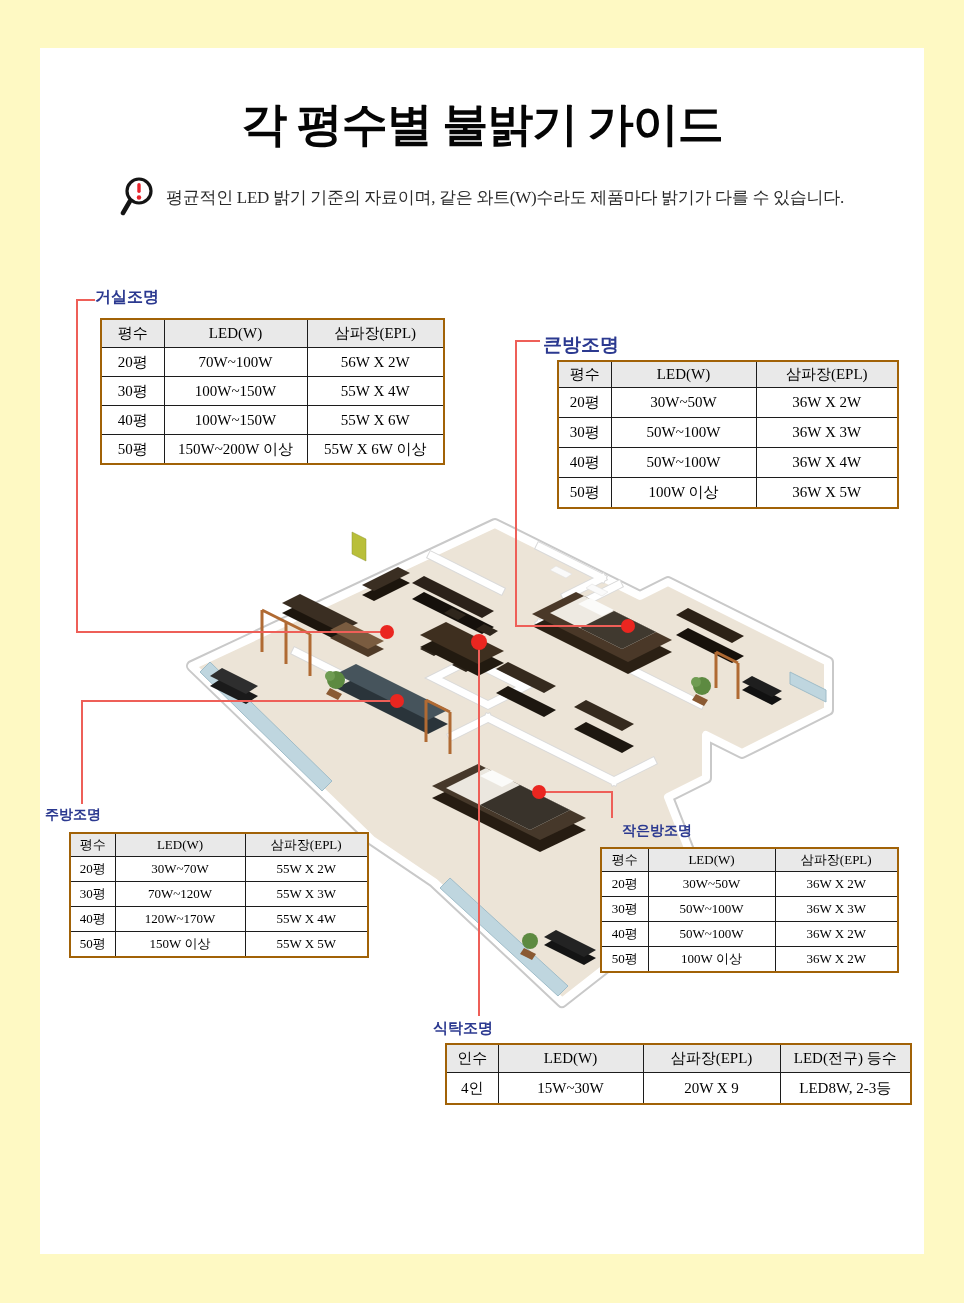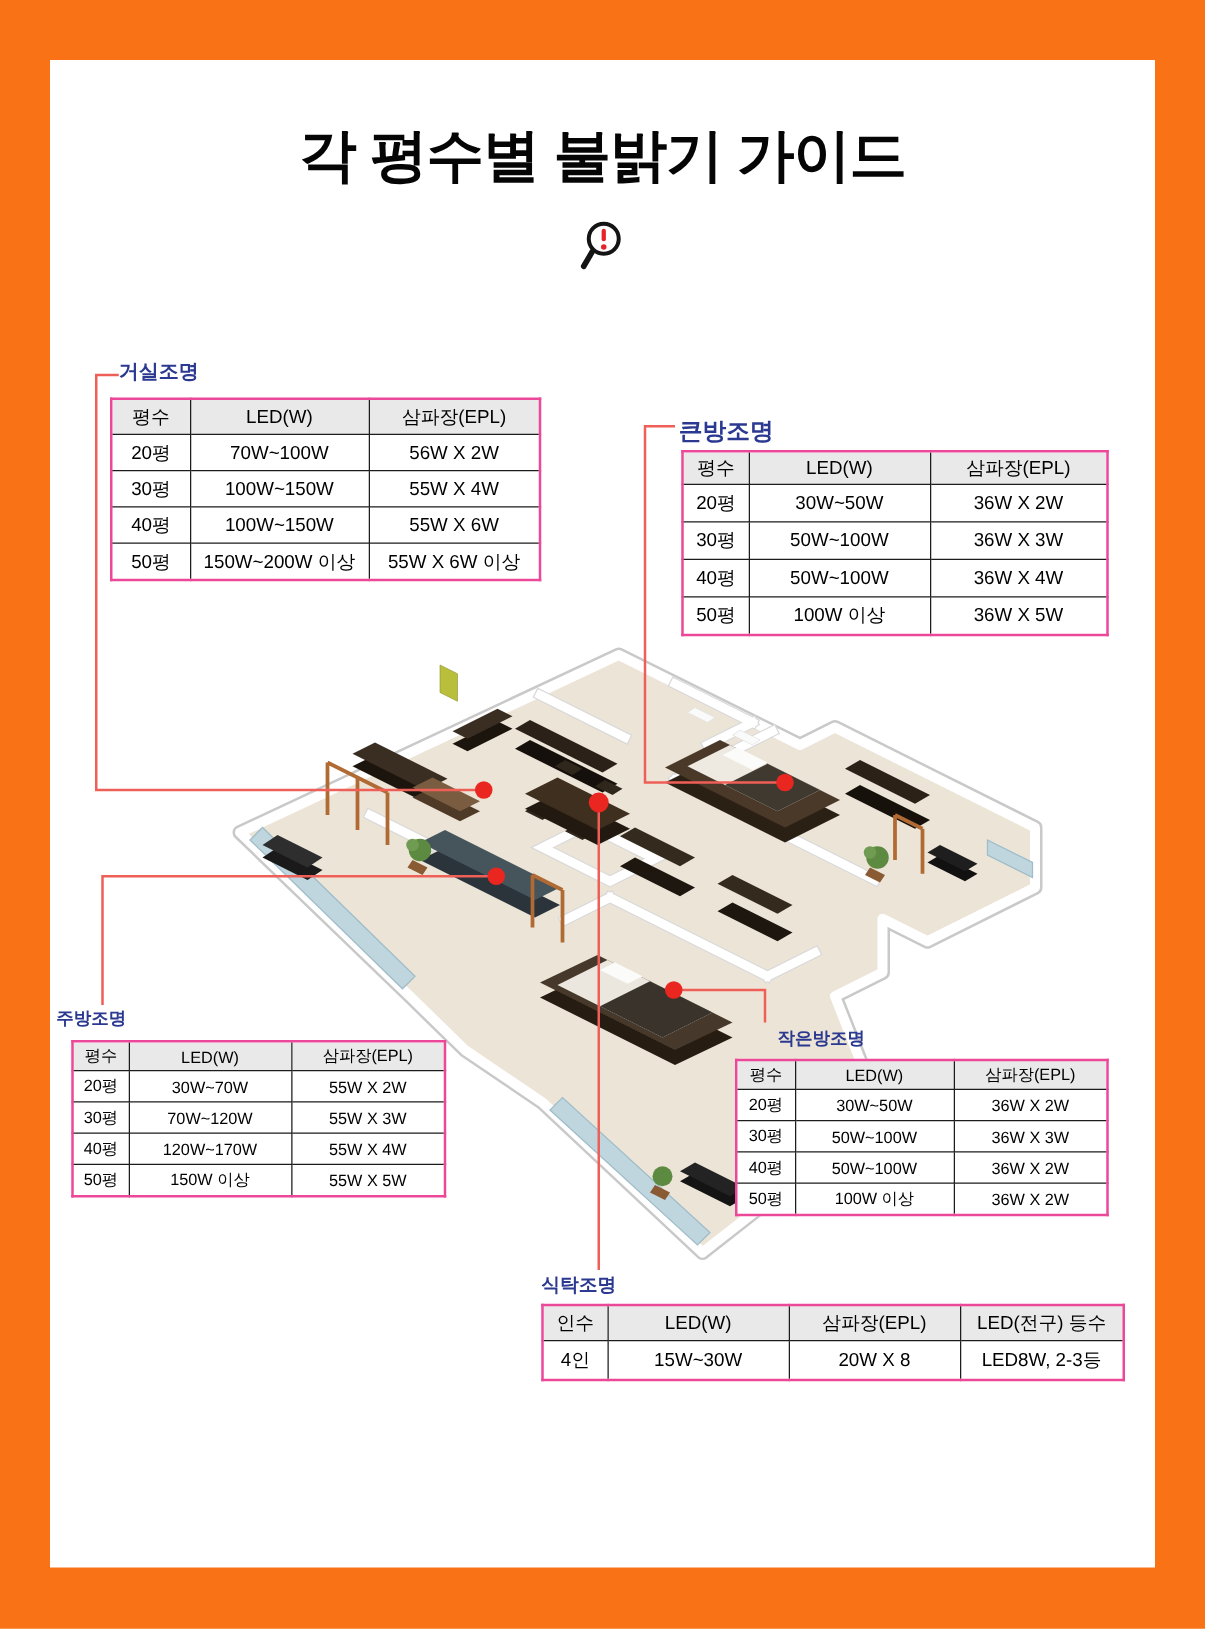--- a/index.html
+++ b/index.html
@@ -1,19 +1,19 @@
 <!DOCTYPE html>
 <html><head>
 <meta charset="utf-8">
 <style>
   html,body{margin:0;padding:0;}
   .page{
     position:relative;width:964px;height:1303px;overflow:hidden;
-    background:#f97316;
-    font-family:Liberation Sans, sans-serif;
+    background:#fef9c3;
+    font-family:Liberation Serif, serif;
   }
   .white-area{position:absolute;left:40px;top:48px;width:884px;height:1206px;background:#ffffff;}
   .layer{position:absolute;left:0;top:0;width:964px;height:1303px;}
   .plan-svg{z-index:1;}
   .fg{z-index:2;}
   .page-title{
     position:absolute;left:0;right:0;top:94px;margin:0;
     text-align:center;font-size:46px;font-weight:800;letter-spacing:-1px;color:#050505;
   }
   .notice{
@@ -25,21 +25,21 @@
   .lbl-living{left:95px;top:287px;font-size:16px;}
   .lbl-big{left:543px;top:332px;font-size:19px;}
   .lbl-kitchen{left:45px;top:806px;font-size:14px;}
   .lbl-small{left:588px;top:822px;font-size:14px;margin-left:34px;}
   .lbl-dining{left:433px;top:1019px;font-size:15px;}
   table{position:absolute;border-collapse:collapse;background:#fff;z-index:2;table-layout:fixed;}
   th,td{
     border:1px solid #1c1c1c;text-align:center;vertical-align:middle;
     padding:0;color:#000;font-weight:normal;white-space:nowrap;overflow:hidden;
   }
-  table{border:2px solid #ec4899;}
+  table{border:2px solid #a16207;margin-left:12px;}
   th{background:#e9e9e9;}
   .tbl-living{left:88px;top:318px;font-size:15px;}
   .tbl-living th{height:27px;} .tbl-living td{height:28px;}
   .tbl-big{left:545px;top:360px;font-size:15px;}
   .tbl-big th{height:25px;} .tbl-big td{height:29px;}
   .tbl-kitchen{left:57px;top:832px;font-size:13px;}
   .tbl-kitchen th{height:22px;} .tbl-kitchen td{height:24px;}
   .tbl-small{left:588px;top:847px;font-size:13px;}
   .tbl-small th{height:22px;} .tbl-small td{height:24px;}
   .tbl-dining{left:433px;top:1043px;font-size:15px;}
@@ -175,20 +175,21 @@
 
   <h1 class="page-title fg">각 평수별 불밝기 가이드</h1>
 
   <div class="notice fg">
     <svg width="36" height="44" viewBox="0 0 36 44" aria-hidden="true">
       <circle cx="19" cy="16" r="12" fill="none" stroke="#141414" stroke-width="3.2"></circle>
       <line x1="10" y1="26" x2="3" y2="38" stroke="#141414" stroke-width="4.5" stroke-linecap="round"></line>
       <rect x="17.3" y="8" width="3.4" height="10" rx="1.7" fill="#e8222a"></rect>
       <circle cx="19" cy="22.5" r="2.2" fill="#e8222a"></circle>
     </svg>
+    <span class="notice-text">평균적인 LED 밝기 기준의 자료이며, 같은 와트(W)수라도 제품마다 밝기가 다를 수 있습니다.</span>
   </div>
 
   <div class="tbl-label lbl-living">거실조명</div>
   <table class="tbl-living">
     <colgroup>
         <col style="width:63px">
         <col style="width:143px">
         <col style="width:137px">
       </colgroup>
     <thead>
@@ -349,18 +350,18 @@
           <th>인수</th>
           <th>LED(W)</th>
           <th>삼파장(EPL)</th>
           <th>LED(전구) 등수</th>
         </tr>
       </thead>
     <tbody>
         <tr>
           <td>4인</td>
           <td>15W~30W</td>
-          <td>20W X 8</td>
+          <td>20W X 9</td>
           <td>LED8W, 2-3등</td>
         </tr>
       </tbody>
   </table>
 </div>
 
 </body></html>

